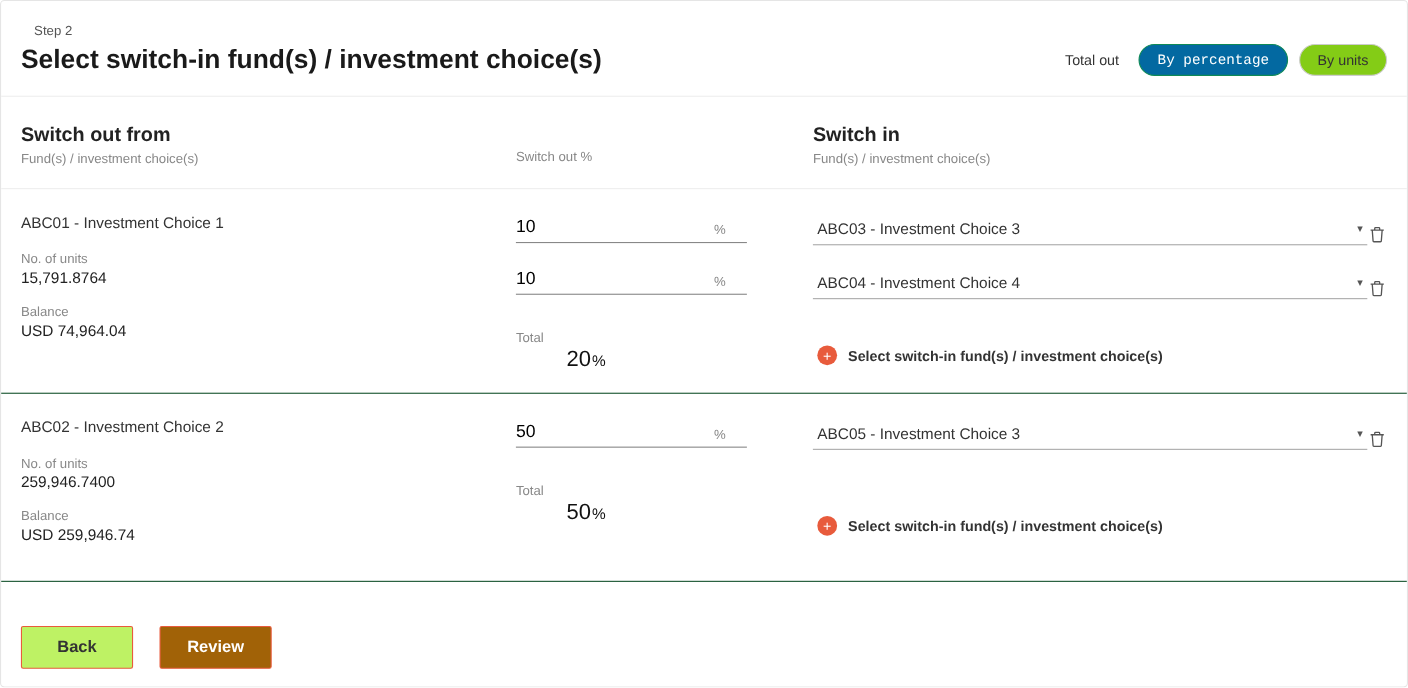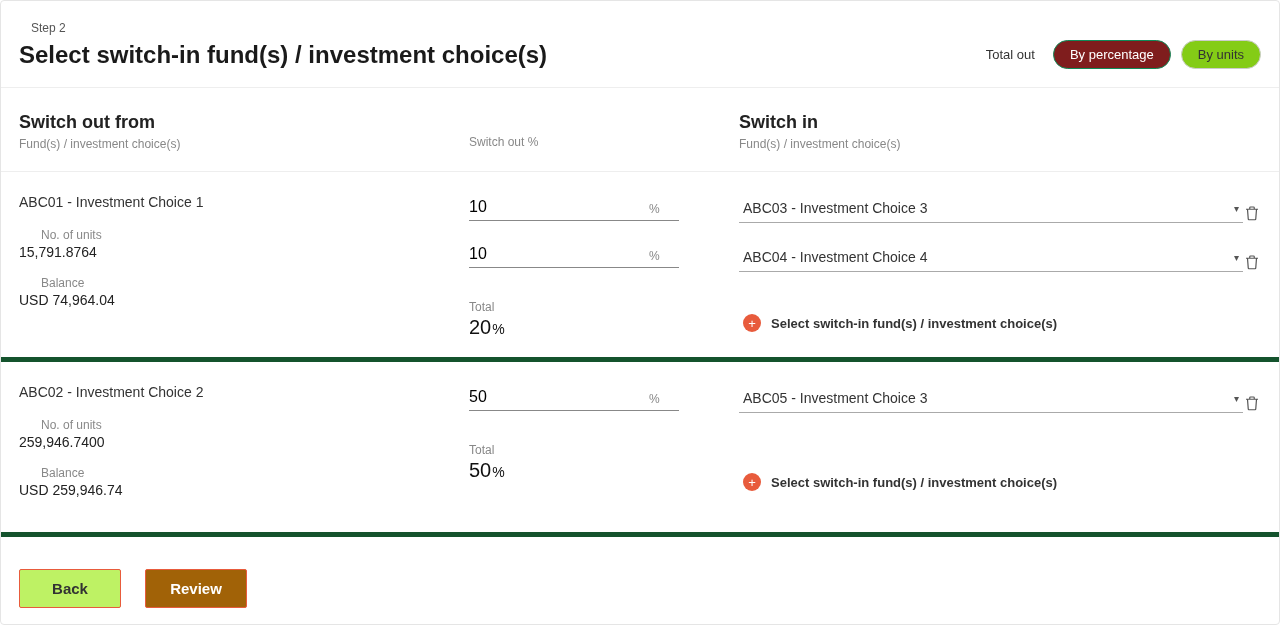--- a/index.html
+++ b/index.html
@@ -52,23 +52,24 @@
     .pill-btn {
       border: 1px solid #ccc;
       background: #84cc16;
       border-radius: 18px;
       padding: 6px 16px;
       font-size: 13px;
       cursor: pointer;
       color: #333;
     }
     .pill-btn.active {
-      background: #7f1d1d;
+      background: #0369a1;
       color: #fff;
       border-color: #0f8a57;
+      font-family: Liberation Mono, monospace;
     }
     .columns-header {
       display: flex;
       padding: 24px 18px 20px 18px;
       border-bottom: 1px solid #eee;
     }
     .col-left { width: 450px; }
     .col-mid { width: 250px; }
     .col-right { flex: 1; padding-left: 20px; }
     .section-title {
@@ -83,36 +84,35 @@
     }
     .mid-label {
       font-size: 12px;
       color: #888;
       align-self: flex-end;
       padding-bottom: 2px;
     }
     .fund-row {
       display: flex;
       padding: 22px 18px 18px 18px;
-      border-bottom: 5px solid #14532d;
+      border-bottom: 1px solid #14532d;
     }
     .fund-row:last-of-type { border-bottom: none; }
     .left-block {
       width: 450px;
     }
     .fund-name {
       font-size: 14px;
       color: #333;
       margin-bottom: 18px;
     }
     .field-label {
       font-size: 12px;
       color: #888;
       margin-bottom: 2px;
-      margin-left: 22px;
     }
     .field-value {
       font-size: 14px;
       color: #222;
       margin-bottom: 16px;
     }
     .mid-block {
       width: 250px;
       display: flex;
       flex-direction: column;
@@ -142,20 +142,21 @@
     }
     .total-label {
       font-size: 12px;
       color: #888;
       margin-bottom: 2px;
     }
     .total-value {
       font-size: 20px;
       font-weight: 400;
       color: #111;
+      margin-left: 46px;
     }
     .total-suffix {
       font-size: 14px;
       color: #111;
       margin-left: 1px;
     }
     .right-block {
       flex: 1;
       padding-left: 20px;
       display: flex;

